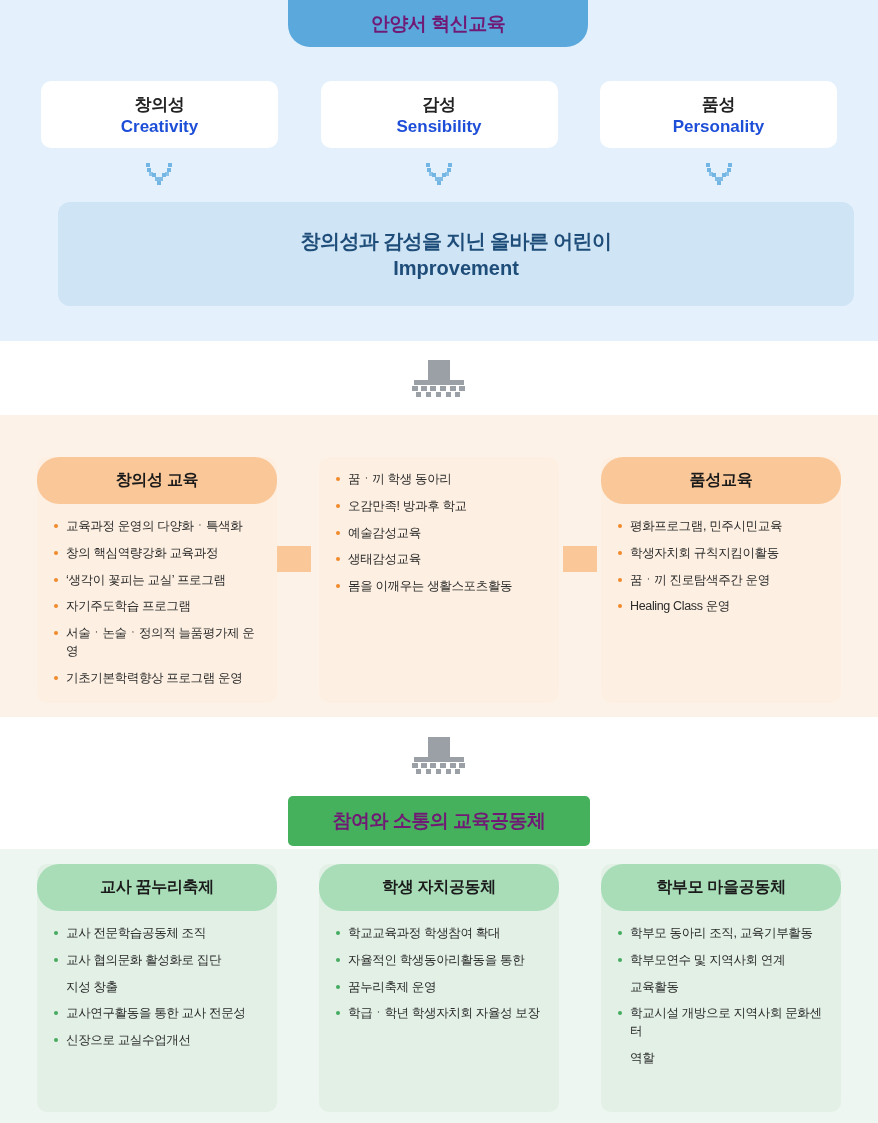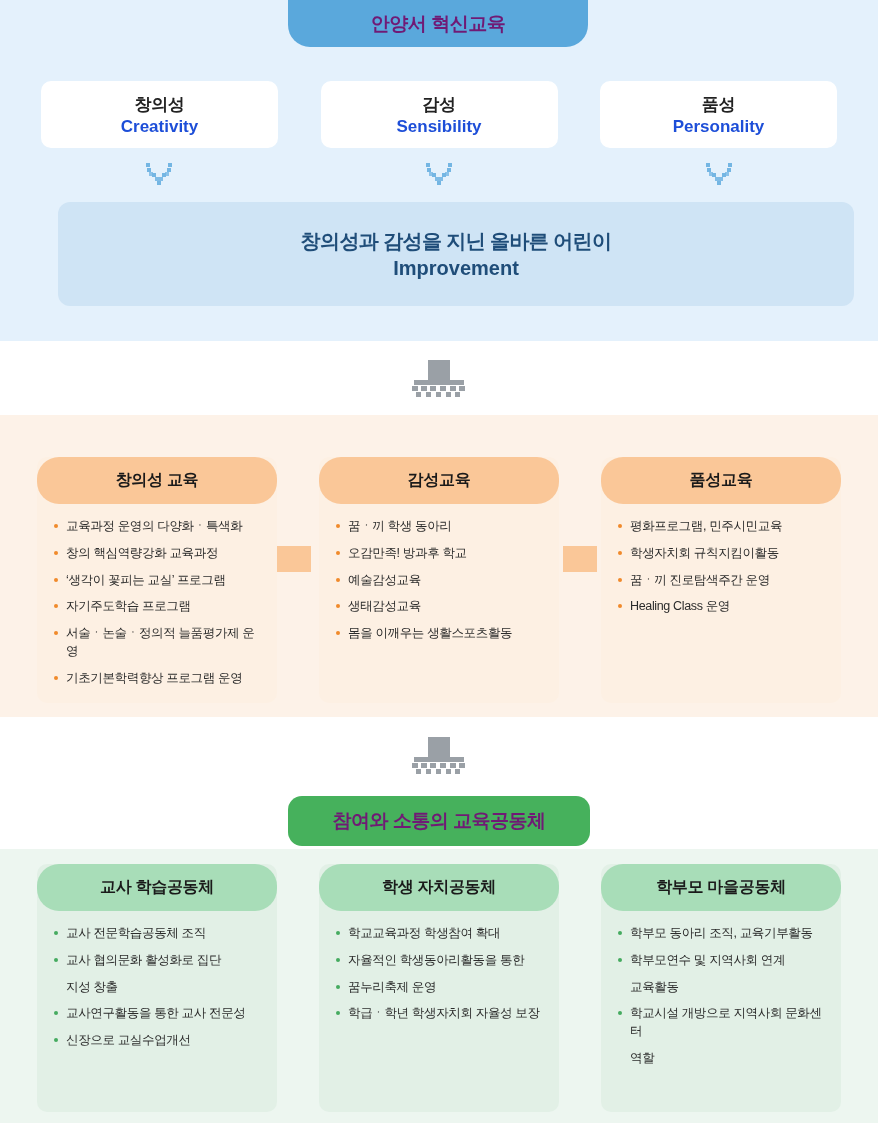--- a/index.html
+++ b/index.html
@@ -45,21 +45,21 @@
   .pill-blue {
     left: 288px; top: 0;
     width: 300px; height: 47px;
     background: #5aa8dc;
     font-size: 19px;
   }
   .pill-green {
     left: 288px; top: 796px;
     width: 302px; height: 50px;
     background: #46b15c;
-    border-radius: 14px;
+    border-radius: 5px;
     font-size: 19px;
   }
 
   
   .topcards {
     position: absolute;
     left: 41px; top: 81px;
     width: 796px; height: 67px;
     display: flex;
     justify-content: space-between;
@@ -322,21 +322,20 @@
           <li>창의 핵심역량강화 교육과정</li>
           <li>‘생각이 꽃피는 교실’ 프로그램</li>
           <li>자기주도학습 프로그램</li>
           <li>서술ㆍ논술ㆍ정의적 늘품평가제 운영</li>
           <li>기초기본학력향상 프로그램 운영</li>
         </ul>
       </div>
     </div>
 
     <div class="card card-peach">
-      <div class="card-head card-head-peach">감성교육</div>
       <div class="card-body">
         <ul>
           <li>꿈ㆍ끼 학생 동아리</li>
           <li>오감만족! 방과후 학교</li>
           <li>예술감성교육</li>
           <li>생태감성교육</li>
           <li>몸을 이깨우는 생활스포츠활동</li>
         </ul>
       </div>
     </div>
@@ -377,21 +376,21 @@
     </svg>
   </div>
 
   <div class="pill pill-green">
     <span>참여와 소통의 교육공동체</span>
   </div>
 
   <div class="cardrow cardrow-green">
 
     <div class="card card-green">
-      <div class="card-head card-head-green">교사 학습공동체</div>
+      <div class="card-head card-head-green">교사 꿈누리축제</div>
       <div class="card-body">
         <ul>
           <li>교사 전문학습공동체 조직</li>
           <li>교사 협의문화 활성화로 집단</li>
           <li class="cont">지성 창출</li>
           <li>교사연구활동을 통한 교사 전문성</li>
           <li>신장으로 교실수업개선</li>
         </ul>
       </div>
     </div>

